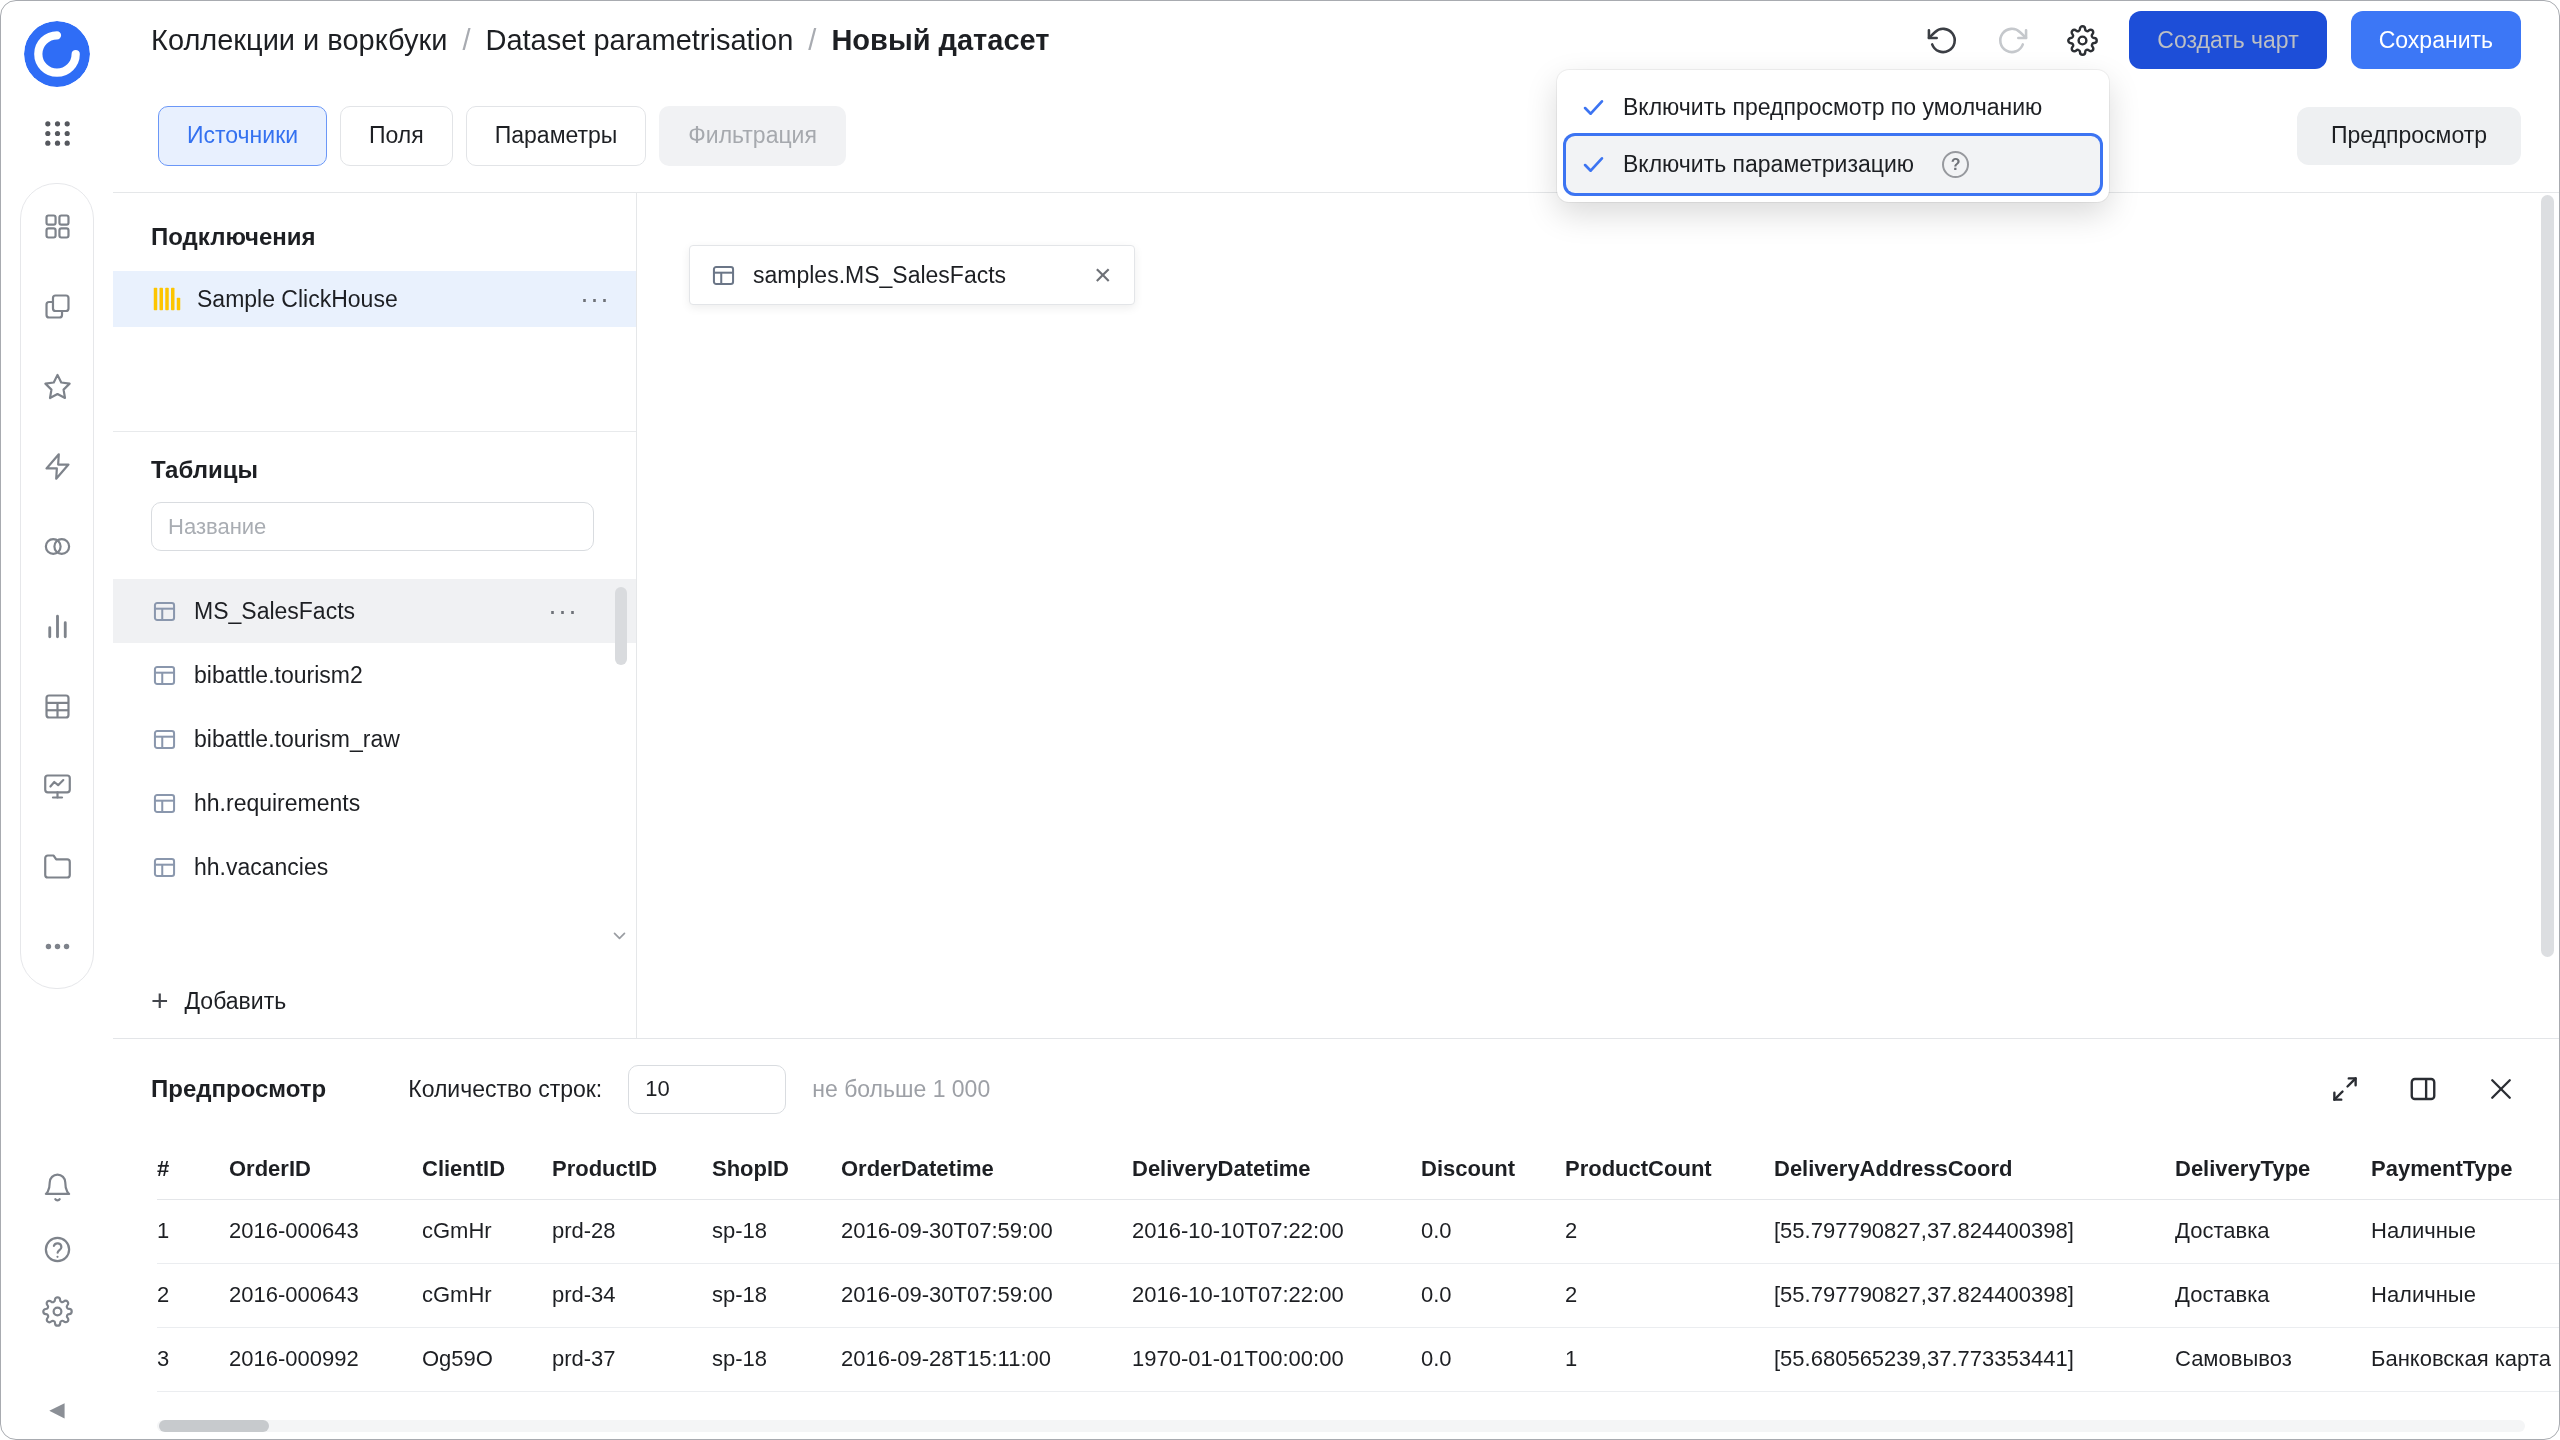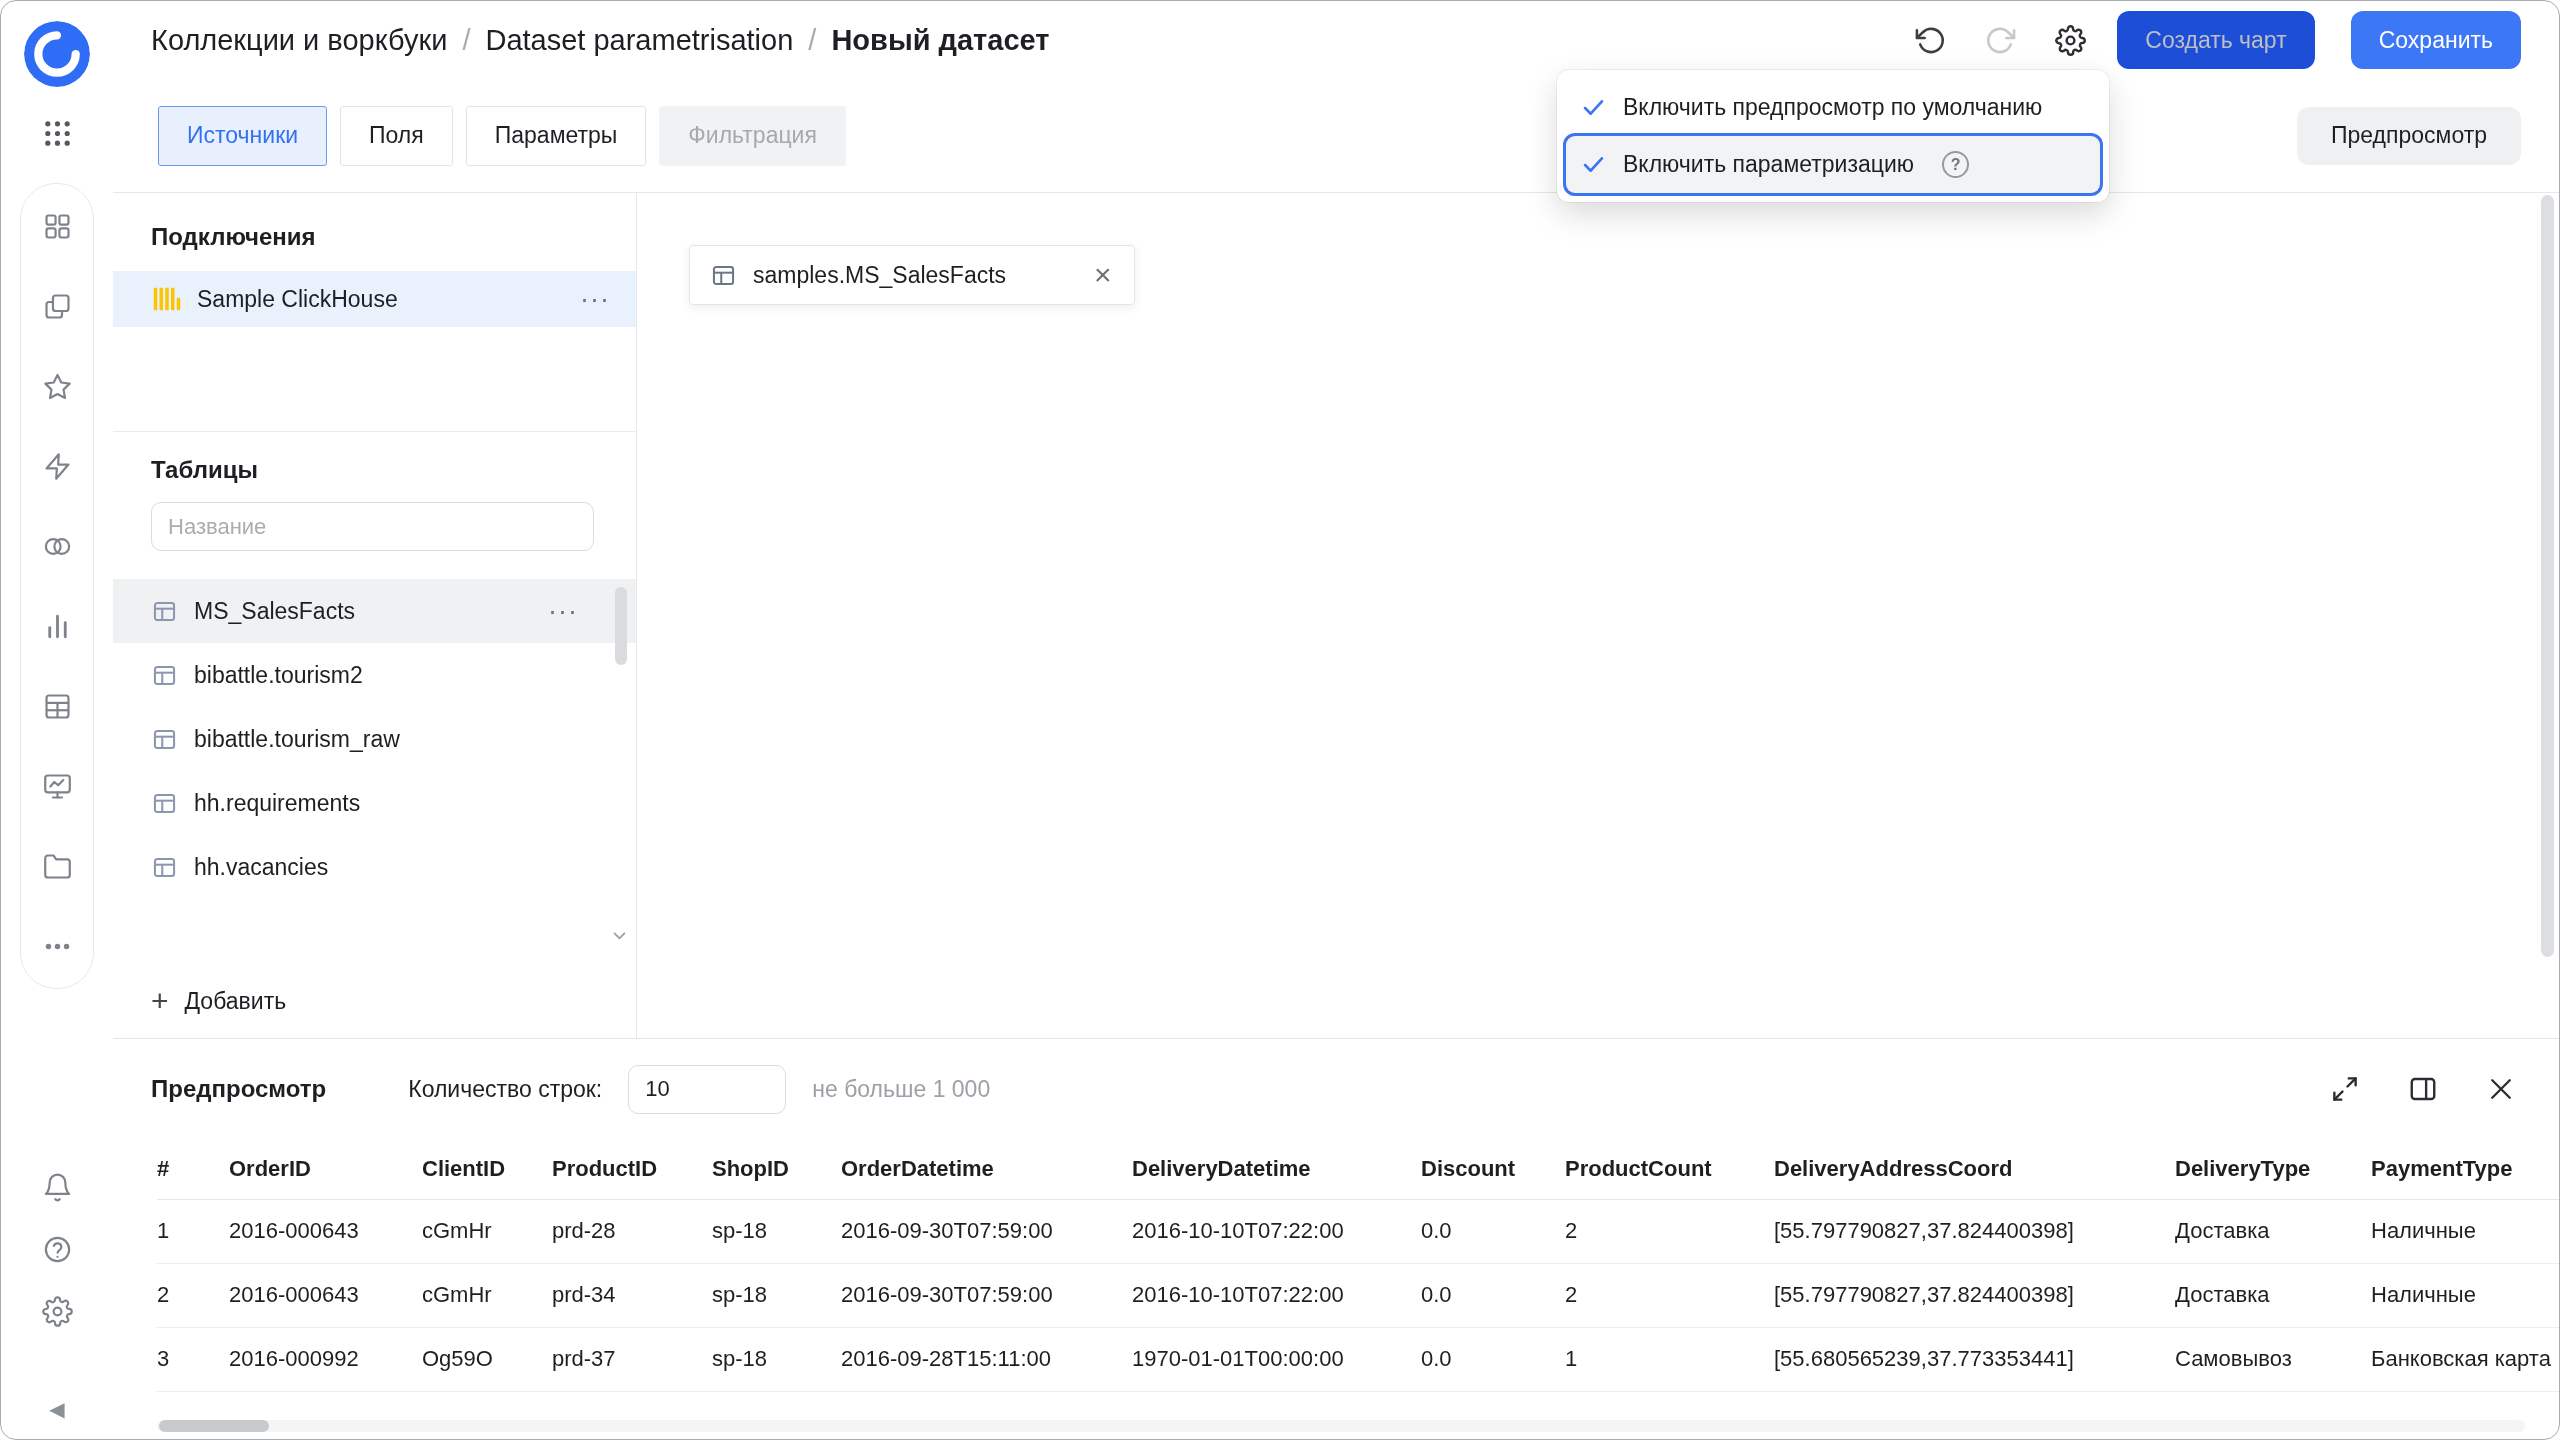--- a/index.html
+++ b/index.html
@@ -26,25 +26,25 @@
   .crumb-sep { color:#a8abb1; }
   .crumb.current { font-weight:700; cursor:default; }
   .topbar-actions { margin-left:auto; display:flex; align-items:center; gap:24px; }
   .icon-btn { width:46px; height:46px; border-radius:10px; display:flex; align-items:center; justify-content:center; cursor:pointer; }
   .icon-btn svg { width:31px; height:31px; }
   .undo { color:#3b3e44; }
   .redo { color:#c5c8cc; }
   .gearbtn { color:#2c2f34; }
   .btn { height:58px; border-radius:12px; font-size:23px; display:flex; align-items:center; justify-content:center; white-space:nowrap; cursor:pointer; border:none; }
   .btn.disabled { background:#1d4ed8; color:#bcbfc4; padding:0 28px; cursor:default; }
-  .btn.primary { background:#3c77f6; color:#fff; padding:0 28px;margin-left:12px; }
+  .btn.primary { background:#3c77f6; color:#fff; padding:0 28px; }
 
   .tabsbar { flex:0 0 114px; display:flex; align-items:center; padding:0 38px 0 45px; border-bottom:1px solid #e5e7e9; }
   .tabs { display:flex; gap:13px; }
-  .tab { height:60px; padding:0 28px; border-radius:3px; font-size:23px; display:flex; align-items:center; border:1.5px solid #e2e4e7; background:#fff; color:#1d1f23; cursor:pointer; }
+  .tab { height:60px; padding:0 28px; border-radius:10px; font-size:23px; display:flex; align-items:center; border:1.5px solid #e2e4e7; background:#fff; color:#1d1f23; cursor:pointer; }
   .tab.active { background:#e8f0fe; border-color:#6b97f7; color:#3471f0; }
   .tab.disabled { background:#f1f2f4; border-color:transparent; color:#a6a9ae; cursor:default; }
   .preview-btn { margin-left:auto; background:#eef0f2; color:#1d1f23; padding:0 34px; }
 
   .content { flex:1; min-height:0; display:flex; }
 
   
   .sources { flex:0 0 524px; border-right:1px solid #e5e7e9; display:flex; flex-direction:column; overflow:hidden; }
   .sec-title { font-size:24px; font-weight:700; padding:30px 0 20px 38px; }
   .conn-item { height:56px; display:flex; align-items:center; gap:16px; padding-left:38px; background:#e9f1fd; cursor:pointer; }

